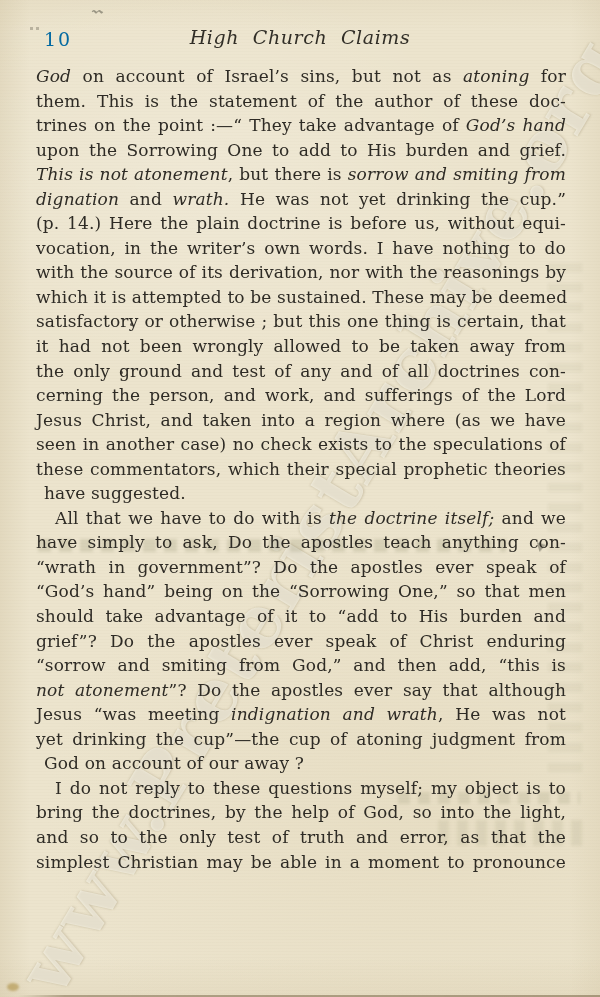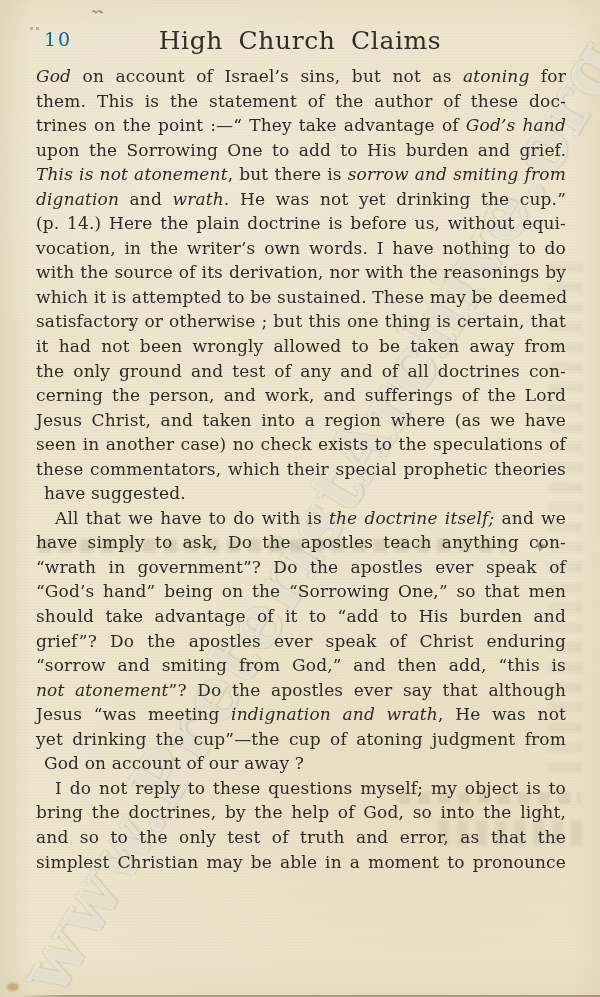--- a/index.html
+++ b/index.html
@@ -16,21 +16,21 @@
     color:#2e2b25;
   }
   .page{position:absolute;inset:0;}
   
   .folio{
     position:absolute;left:44px;top:28px;
     font-size:19px;letter-spacing:2px;color:#0369a1;
   }
   .running-title{
     position:absolute;left:0;right:0;top:26px;text-align:center;
-    font-size:25px;letter-spacing:0.6px;word-spacing:7px;
+    font-style:italic;font-size:19px;letter-spacing:0.6px;word-spacing:7px;
     color:#312e27;
   }
   
   .body-text{
     position:absolute;left:36px;right:34px;top:64px;
     font-size:17px;color:#2e2b25;
   }
   .paragraph{margin:0;}
   .line{
     height:24.55px;line-height:24.55px;white-space:nowrap;

